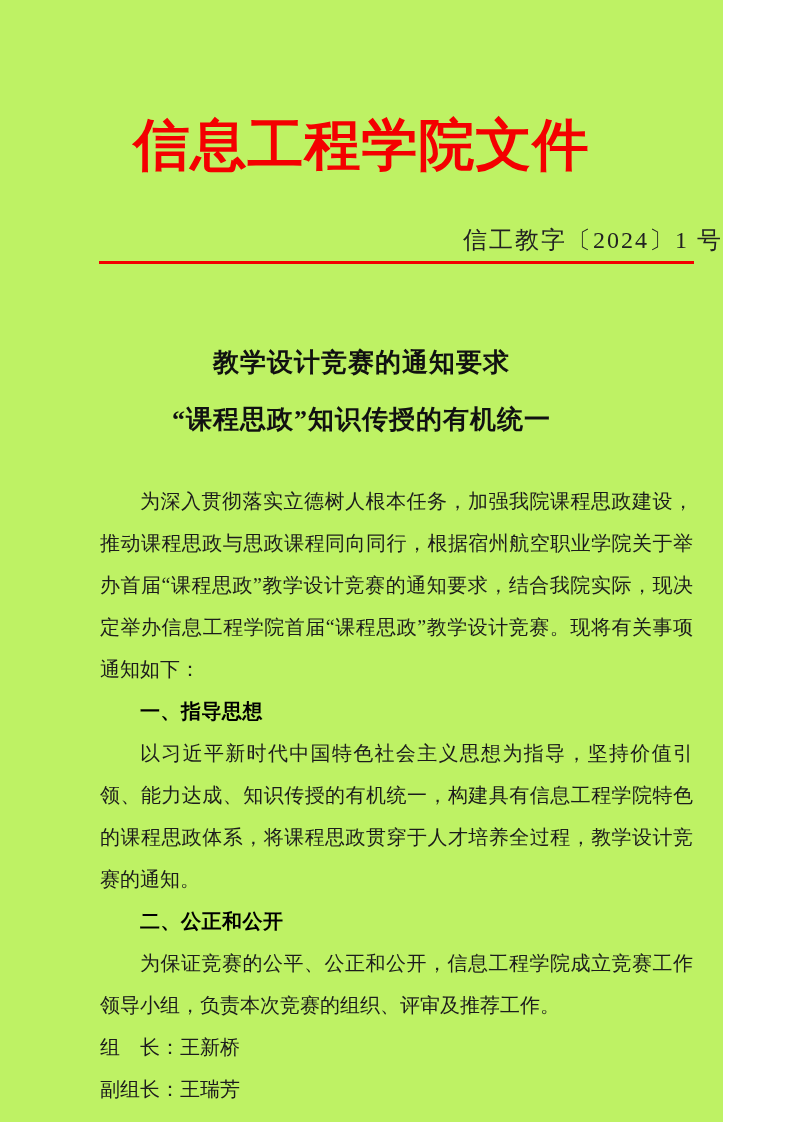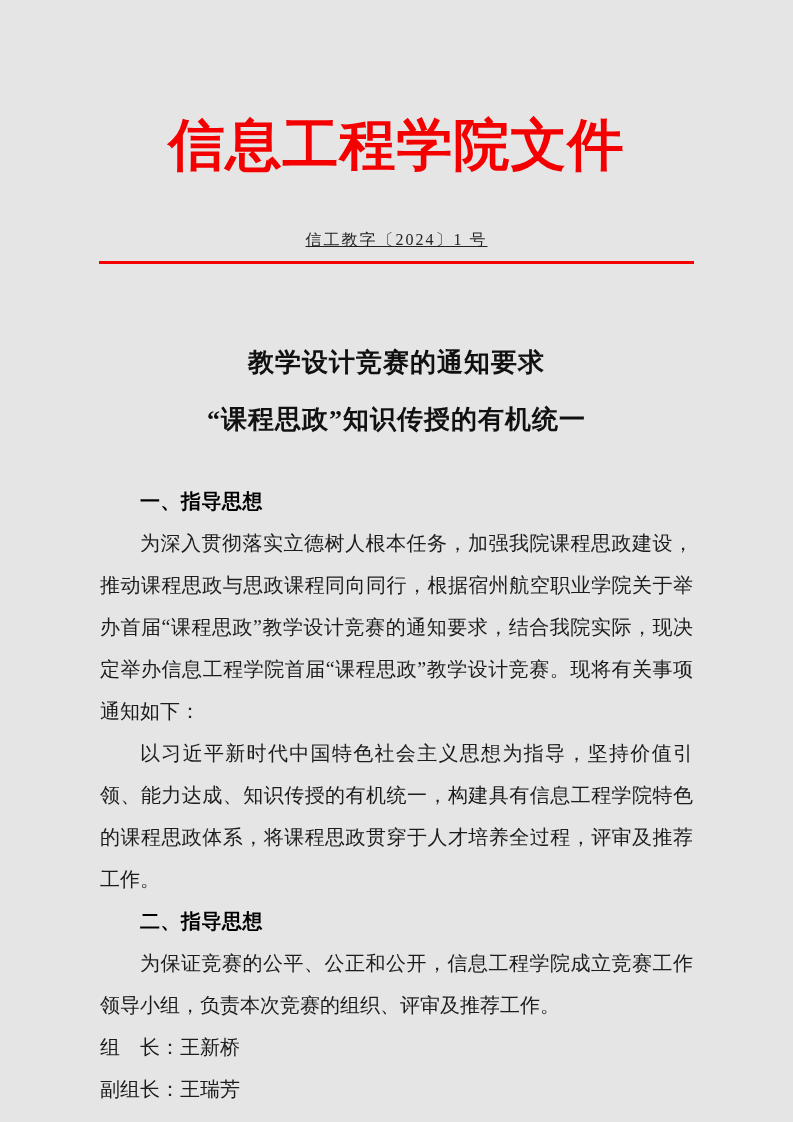--- a/index.html
+++ b/index.html
@@ -2,23 +2,23 @@
 <html style="--accent: #f40000;"><head>
 <meta charset="utf-8">
 <style>
   html, body {
     margin: 0;
     padding: 0;
     background: #ffffff;
   }
   .page {
     position: relative;
-    width: 793px;
+    width: 723px;
     height: 1122px;
-    background: #e5e5e5;
+    background: #bef264;
     overflow: hidden;
     font-family: "Liberation Serif", "DejaVu Serif", serif;
     color: #1a1a1a;
   }
   .doc-title {
     position: absolute;
     top: 110px;
     left: 0;
     width: 100%;
     margin: 0;
@@ -28,26 +28,25 @@
     font-weight: bold;
     letter-spacing: 1px;
     color: var(--accent, #f40000);
     font-family: "Liberation Serif", "DejaVu Serif", serif;
   }
   .doc-number {
     position: absolute;
     top: 228px;
     left: 0;
     width: 100%;
-    text-align: center;
-    font-size: 16px;
+    text-align: right;
+    font-size: 24px;
     line-height: 24px;
     letter-spacing: 2px;
     color: #222222;
-    text-decoration: underline;
   }
   .red-rule {
     position: absolute;
     top: 261px;
     left: 99px;
     width: 595px;
     height: 3px;
     background: var(--accent, #f40000);
   }
   .notice-title {
@@ -99,27 +98,27 @@
 
   <div class="red-rule"></div>
 
   <div class="notice-title">
     <div class="line">教学设计竞赛的通知要求</div>
     <div class="line">“课程思政”知识传授的有机统一</div>
   </div>
 
   <div class="body-text">
 
+    <p class="indent">为深入贯彻落实立德树人根本任务，加强我院课程思政建设，推动课程思政与思政课程同向同行，根据宿州航空职业学院关于举办首届“课程思政”教学设计竞赛的通知要求，结合我院实际，现决定举办信息工程学院首届“课程思政”教学设计竞赛。现将有关事项通知如下：</p>
+
     <p class="indent sec-heading">一、指导思想</p>
 
-    <p class="indent">为深入贯彻落实立德树人根本任务，加强我院课程思政建设，推动课程思政与思政课程同向同行，根据宿州航空职业学院关于举办首届“课程思政”教学设计竞赛的通知要求，结合我院实际，现决定举办信息工程学院首届“课程思政”教学设计竞赛。现将有关事项通知如下：</p>
+    <p class="indent">以习近平新时代中国特色社会主义思想为指导，坚持价值引领、能力达成、知识传授的有机统一，构建具有信息工程学院特色的课程思政体系，将课程思政贯穿于人才培养全过程，教学设计竞赛的通知。</p>
 
-    <p class="indent">以习近平新时代中国特色社会主义思想为指导，坚持价值引领、能力达成、知识传授的有机统一，构建具有信息工程学院特色的课程思政体系，将课程思政贯穿于人才培养全过程，评审及推荐工作。</p>
-
-    <p class="indent sec-heading">二、指导思想</p>
+    <p class="indent sec-heading">二、公正和公开</p>
 
     <p class="indent">为保证竞赛的公平、公正和公开，信息工程学院成立竞赛工作领导小组，负责本次竞赛的组织、评审及推荐工作。</p>
 
     <p>组　长：王新桥</p>
 
     <p>副组长：王瑞芳</p>
   </div>
 
 </div>
 

